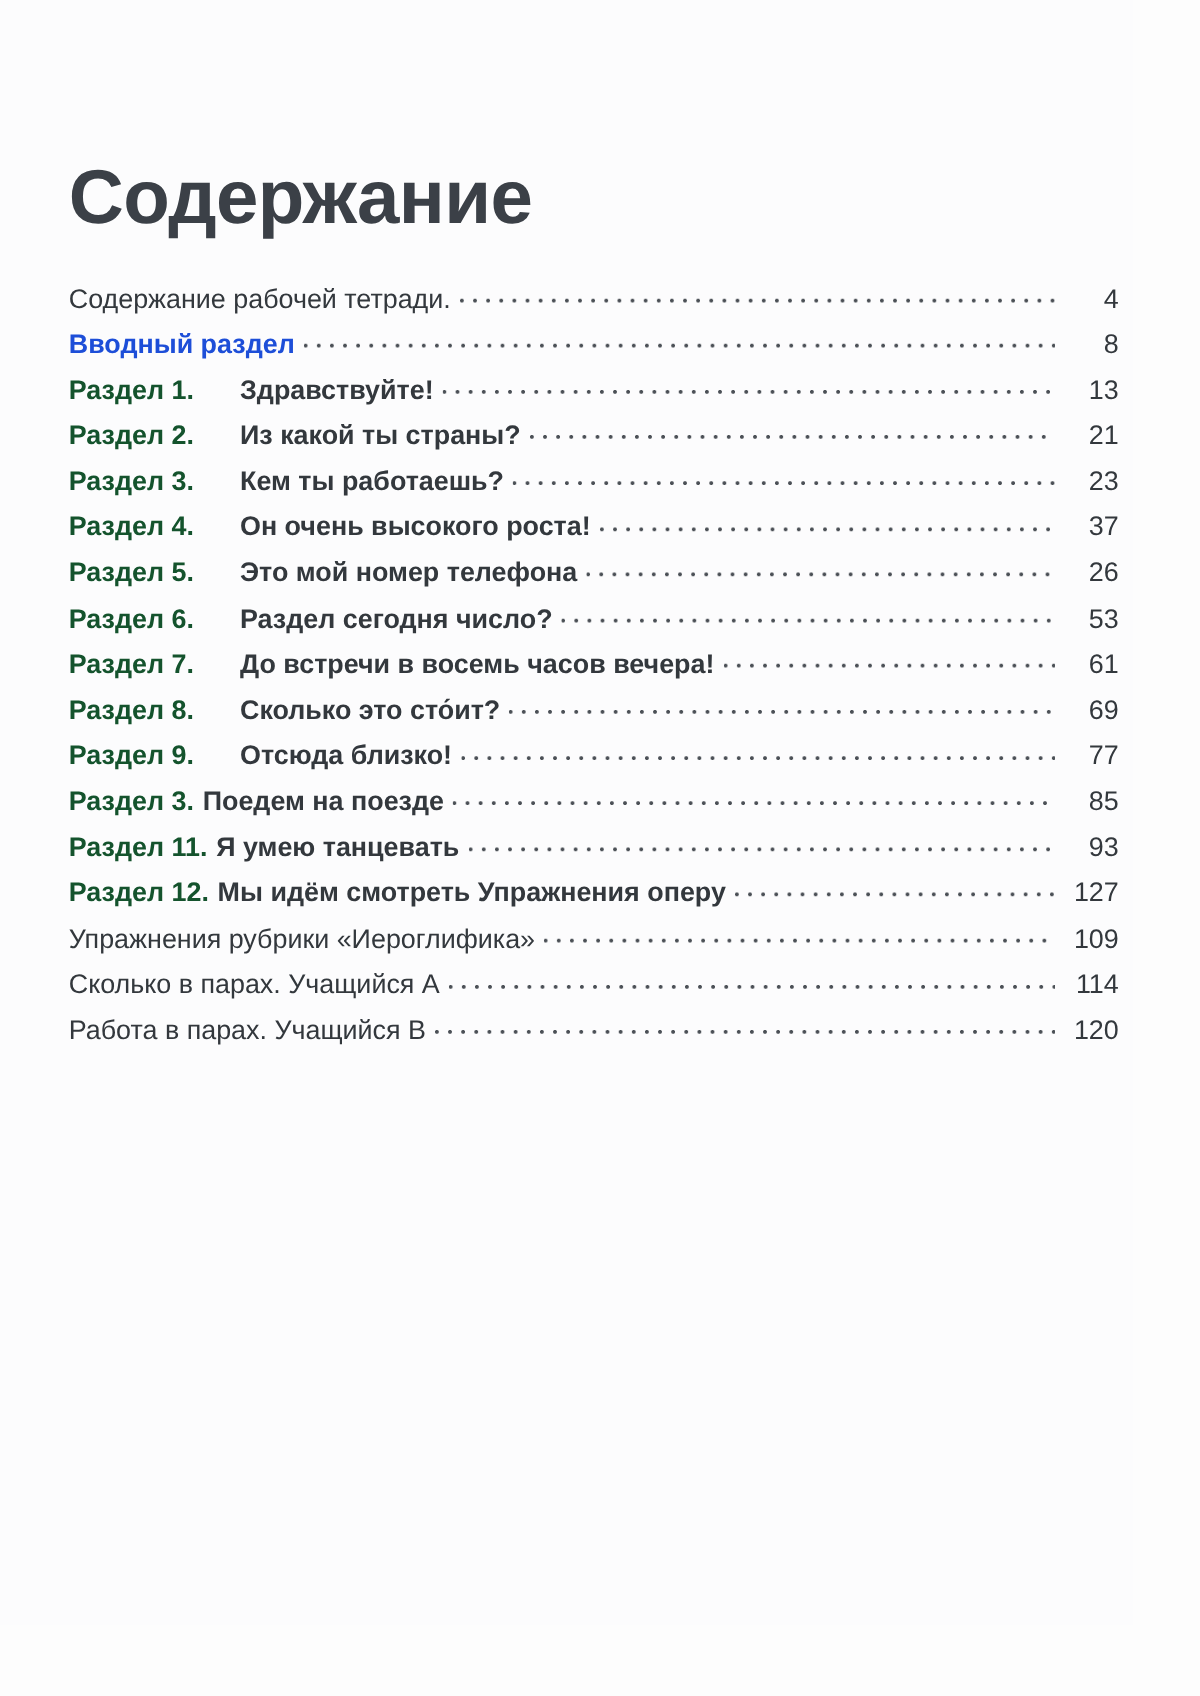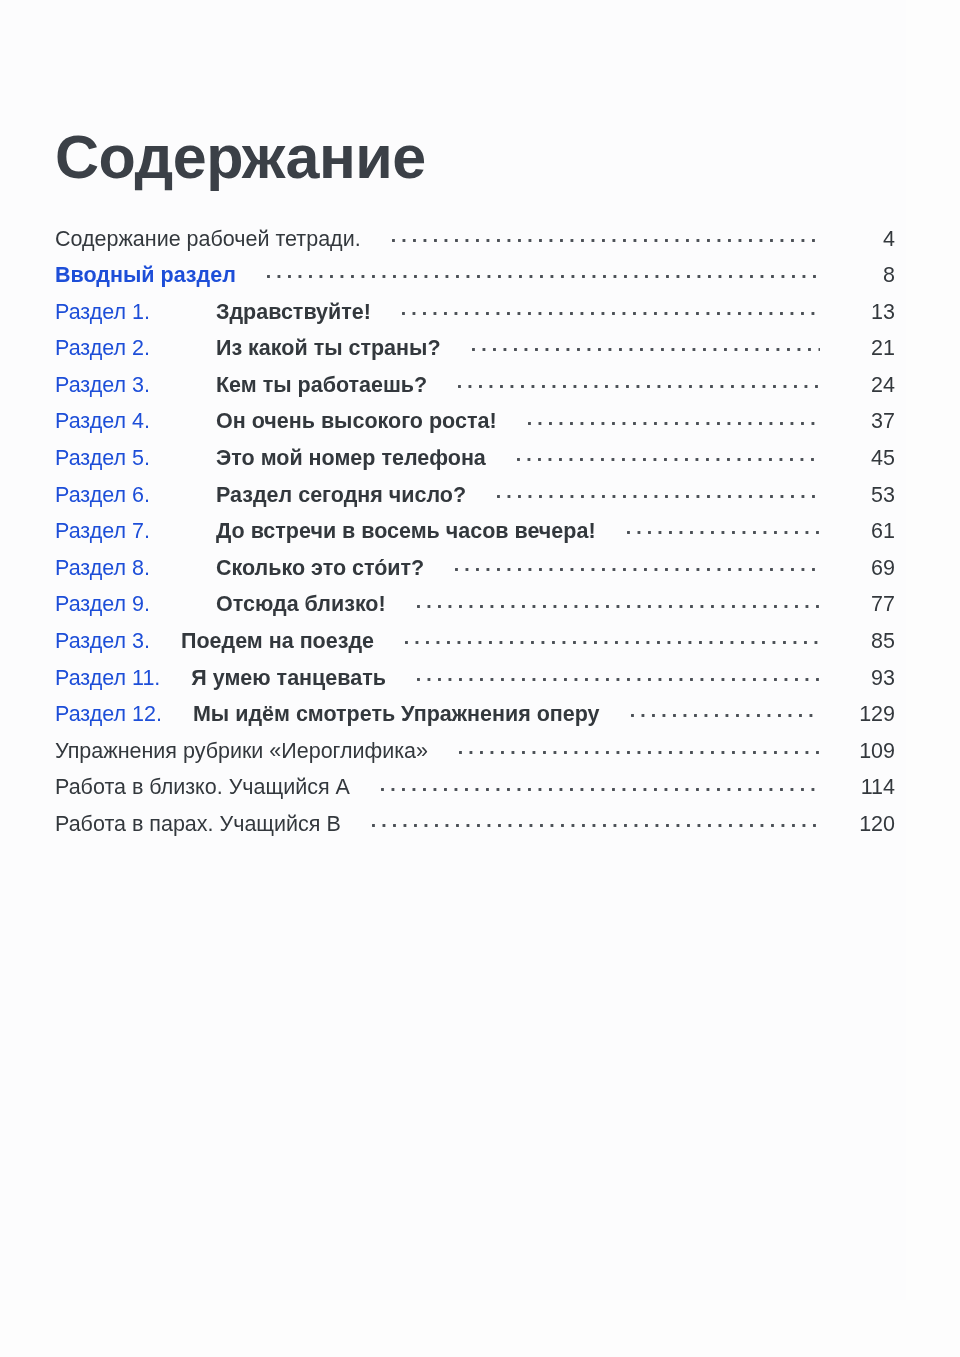--- a/index.html
+++ b/index.html
@@ -49,25 +49,24 @@
     top: 224px;
     width: 840px;
   }
   .toc-row {
     display: flex;
     align-items: baseline;
     height: 36.6px;
     font-size: 21.5px;
     color: #33383d;
     white-space: nowrap;
-    gap: 24px;
   }
   .sec-label {
-    font-weight: normal;
-    color: #1d4ed8;
+    font-weight: bold;
+    color: #14532d;
     flex: 0 0 auto;
   }
   
   .toc-row.fixed-label .sec-label {
     width: 137px;
   }
   
   .toc-row.auto-label .sec-label {
     padding-right: 7px;
   }
@@ -139,33 +138,33 @@
         <div class="toc-row fixed-label">
           <span class="sec-label">Раздел 2.</span>
           <span class="sec-title">Из какой ты страны?</span>
           <span class="leader"></span>
           <span class="page-num">21</span>
         </div>
         <div class="toc-row fixed-label">
           <span class="sec-label">Раздел 3.</span>
           <span class="sec-title">Кем ты работаешь?</span>
           <span class="leader"></span>
-          <span class="page-num">24</span>
+          <span class="page-num">23</span>
         </div>
         <div class="toc-row fixed-label">
           <span class="sec-label">Раздел 4.</span>
           <span class="sec-title">Он очень высокого роста!</span>
           <span class="leader"></span>
           <span class="page-num">37</span>
         </div>
         <div class="toc-row fixed-label">
           <span class="sec-label">Раздел 5.</span>
           <span class="sec-title">Это мой номер телефона</span>
           <span class="leader"></span>
-          <span class="page-num">45</span>
+          <span class="page-num">26</span>
         </div>
         <div class="toc-row fixed-label">
           <span class="sec-label">Раздел 6.</span>
           <span class="sec-title">Раздел сегодня число?</span>
           <span class="leader"></span>
           <span class="page-num">53</span>
         </div>
         <div class="toc-row fixed-label">
           <span class="sec-label">Раздел 7.</span>
           <span class="sec-title">До встречи в восемь часов вечера!</span>
@@ -193,29 +192,29 @@
         <div class="toc-row auto-label">
           <span class="sec-label">Раздел 11.</span>
           <span class="sec-title">Я умею танцевать</span>
           <span class="leader"></span>
           <span class="page-num">93</span>
         </div>
         <div class="toc-row auto-label">
           <span class="sec-label">Раздел 12.</span>
           <span class="sec-title">Мы идём смотреть Упражнения оперу</span>
           <span class="leader"></span>
-          <span class="page-num">129</span>
+          <span class="page-num">127</span>
         </div>
         <div class="toc-row plain">
           <span class="sec-title">Упражнения рубрики «Иероглифика»</span>
           <span class="leader"></span>
           <span class="page-num">109</span>
         </div>
         <div class="toc-row plain">
-          <span class="sec-title">Работа в близко. Учащийся А</span>
+          <span class="sec-title">Сколько в парах. Учащийся А</span>
           <span class="leader"></span>
           <span class="page-num">114</span>
         </div>
         <div class="toc-row plain">
           <span class="sec-title">Работа в парах. Учащийся В</span>
           <span class="leader"></span>
           <span class="page-num">120</span>
         </div>
       </div>
 

